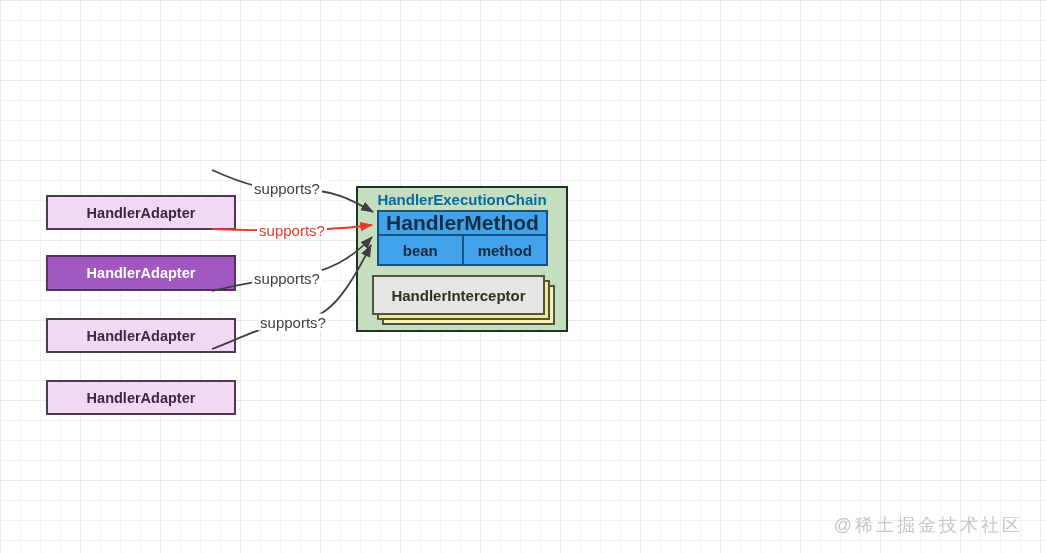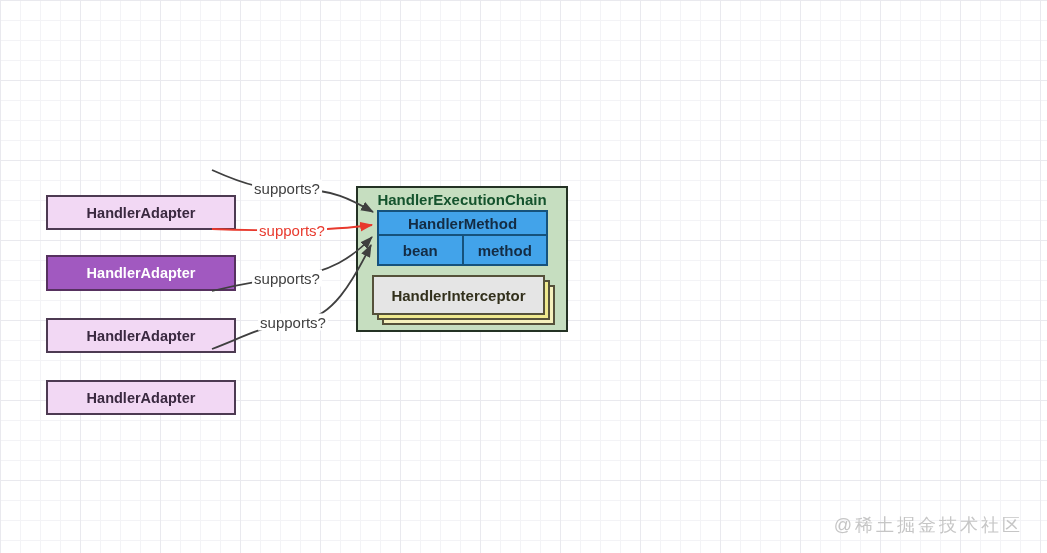--- a/index.html
+++ b/index.html
@@ -56,41 +56,41 @@
     border: 2px solid #243224;
   }
   .chain-title {
     position: absolute;
     top: 3px;
     left: 0;
     width: 100%;
     text-align: center;
     font-weight: bold;
     font-size: 15px;
-    color: #14532d;
+    color: #0369a1;
   }
   .method-box {
     position: absolute;
     left: 19px;
     top: 22px;
     width: 171px;
     height: 56px;
     box-sizing: border-box;
     background: #42a3ea;
     border: 2px solid #16527c;
   }
   .method-title {
     height: 24px;
     box-sizing: border-box;
     border-bottom: 2px solid #16527c;
     display: flex;
     align-items: center;
     justify-content: center;
     font-weight: bold;
-    font-size: 15px;
+    font-size: 21px;
     color: #142c44;
   }
   .method-row { display: flex; height: 28px; }
   .method-row .cell {
     flex: 1;
     display: flex;
     align-items: center;
     justify-content: center;
     font-weight: bold;
     font-size: 15px;

